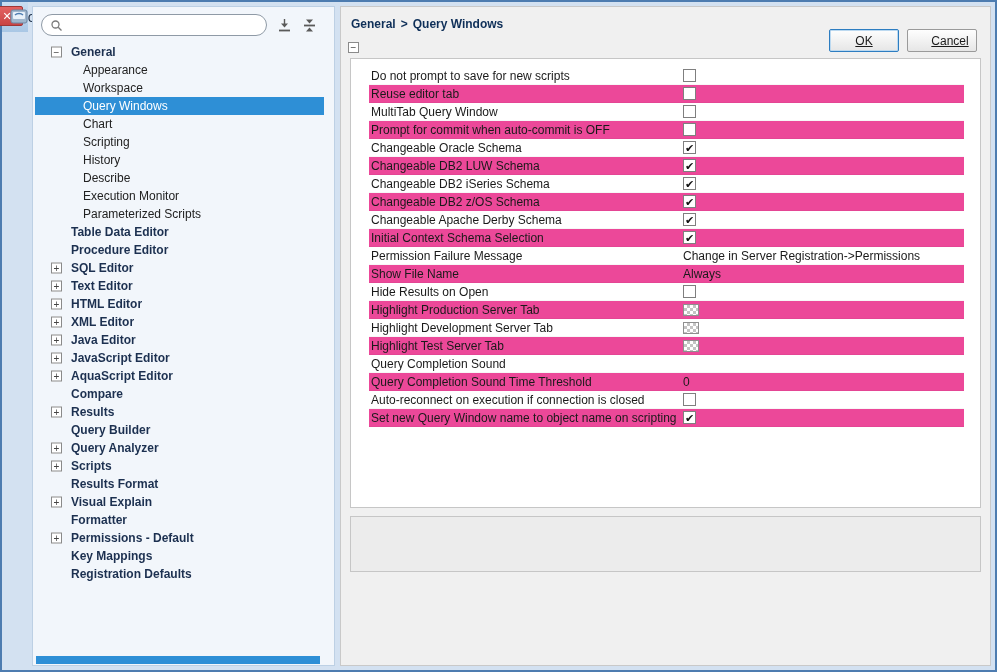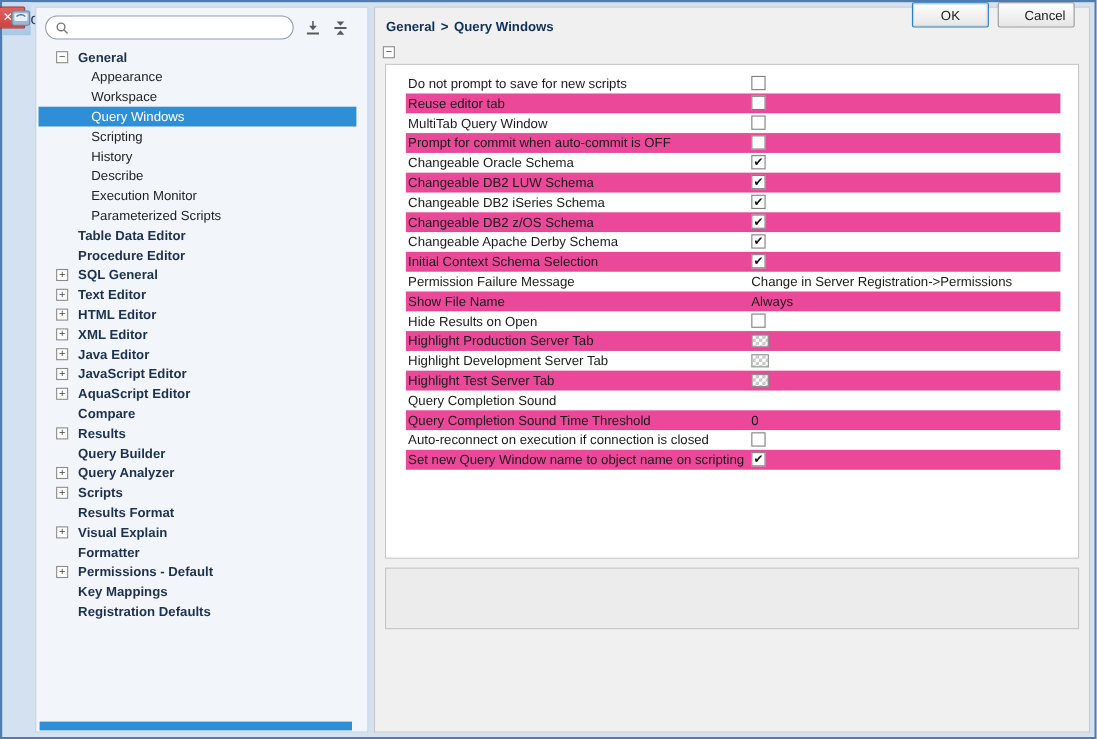--- a/index.html
+++ b/index.html
@@ -45,21 +45,21 @@
   .setting-value { flex: 1; display: flex; align-items: center; white-space: nowrap; }
   .checkbox { width: 13px; height: 13px; border: 1px solid #7f7f7f; background: #fff; font-size: 11px; line-height: 12px; text-align: center; color: #111; }
   .swatch { width: 16px; height: 12px; border: 1px solid #8f8f8f;
     background-image: linear-gradient(45deg,#c4c4c4 25%,transparent 25%,transparent 75%,#c4c4c4 75%),
                       linear-gradient(45deg,#c4c4c4 25%,#fff 25%,#fff 75%,#c4c4c4 75%);
     background-size: 6px 6px; background-position: 0 0, 3px 3px; }
   .description-box { margin: 8px 9px 0 9px; height: 56px; background: #ececec; border: 1px solid #c6c6c6; flex: 0 0 auto; }
 
   
   .footer { flex: 0 0 auto; height: 42px; position: relative; }
-  .btn { position: absolute; top: 0; width: 70px; height: 23px; font: 12px "Liberation Sans", sans-serif; color: #1a1a1a; background: linear-gradient(#fefefe, #e6e6e6); border: 1px solid #9a9a9a; border-radius: 2px; text-align: center; }
+  .btn { position: absolute; top: 27px; width: 70px; height: 23px; font: 12px "Liberation Sans", sans-serif; color: #1a1a1a; background: linear-gradient(#fefefe, #e6e6e6); border: 1px solid #9a9a9a; border-radius: 2px; text-align: center; text-decoration: underline; }
   .btn.ok { right: 96px; border-color: #2d7dc1; box-shadow: 0 0 0 1px #bcd9f0 inset; }
   .btn.cancel { right: 18px; padding-left: 16px; }
 </style>
 </head>
 <body>
 
 <div class="window">
 
   <div class="titlebar">
     <span class="app-icon">
@@ -111,20 +111,23 @@
           <div class="tree-item lvl1">
             <span class="lbl">Appearance</span>
           </div>
           <div class="tree-item lvl1">
             <span class="lbl">Workspace</span>
           </div>
           <div class="tree-item lvl1 selected">
             <span class="lbl">Query Windows</span>
           </div>
           <div class="tree-item lvl1">
+            <span class="lbl">Chart</span>
+          </div>
+          <div class="tree-item lvl1">
             <span class="lbl">Scripting</span>
           </div>
           <div class="tree-item lvl1">
             <span class="lbl">History</span>
           </div>
           <div class="tree-item lvl1">
             <span class="lbl">Describe</span>
           </div>
           <div class="tree-item lvl1">
             <span class="lbl">Execution Monitor</span>
@@ -133,21 +136,21 @@
             <span class="lbl">Parameterized Scripts</span>
           </div>
           <div class="tree-item lvl0 bold">
             <span class="lbl">Table Data Editor</span>
           </div>
           <div class="tree-item lvl0 bold">
             <span class="lbl">Procedure Editor</span>
           </div>
           <div class="tree-item lvl0 bold">
             <span class="toggle">+</span>
-            <span class="lbl">SQL General</span>
+            <span class="lbl">SQL Editor</span>
           </div>
           <div class="tree-item lvl0 bold">
             <span class="toggle">+</span>
             <span class="lbl">Text Editor</span>
           </div>
           <div class="tree-item lvl0 bold">
             <span class="toggle">+</span>
             <span class="lbl">HTML Editor</span>
           </div>
           <div class="tree-item lvl0 bold">

